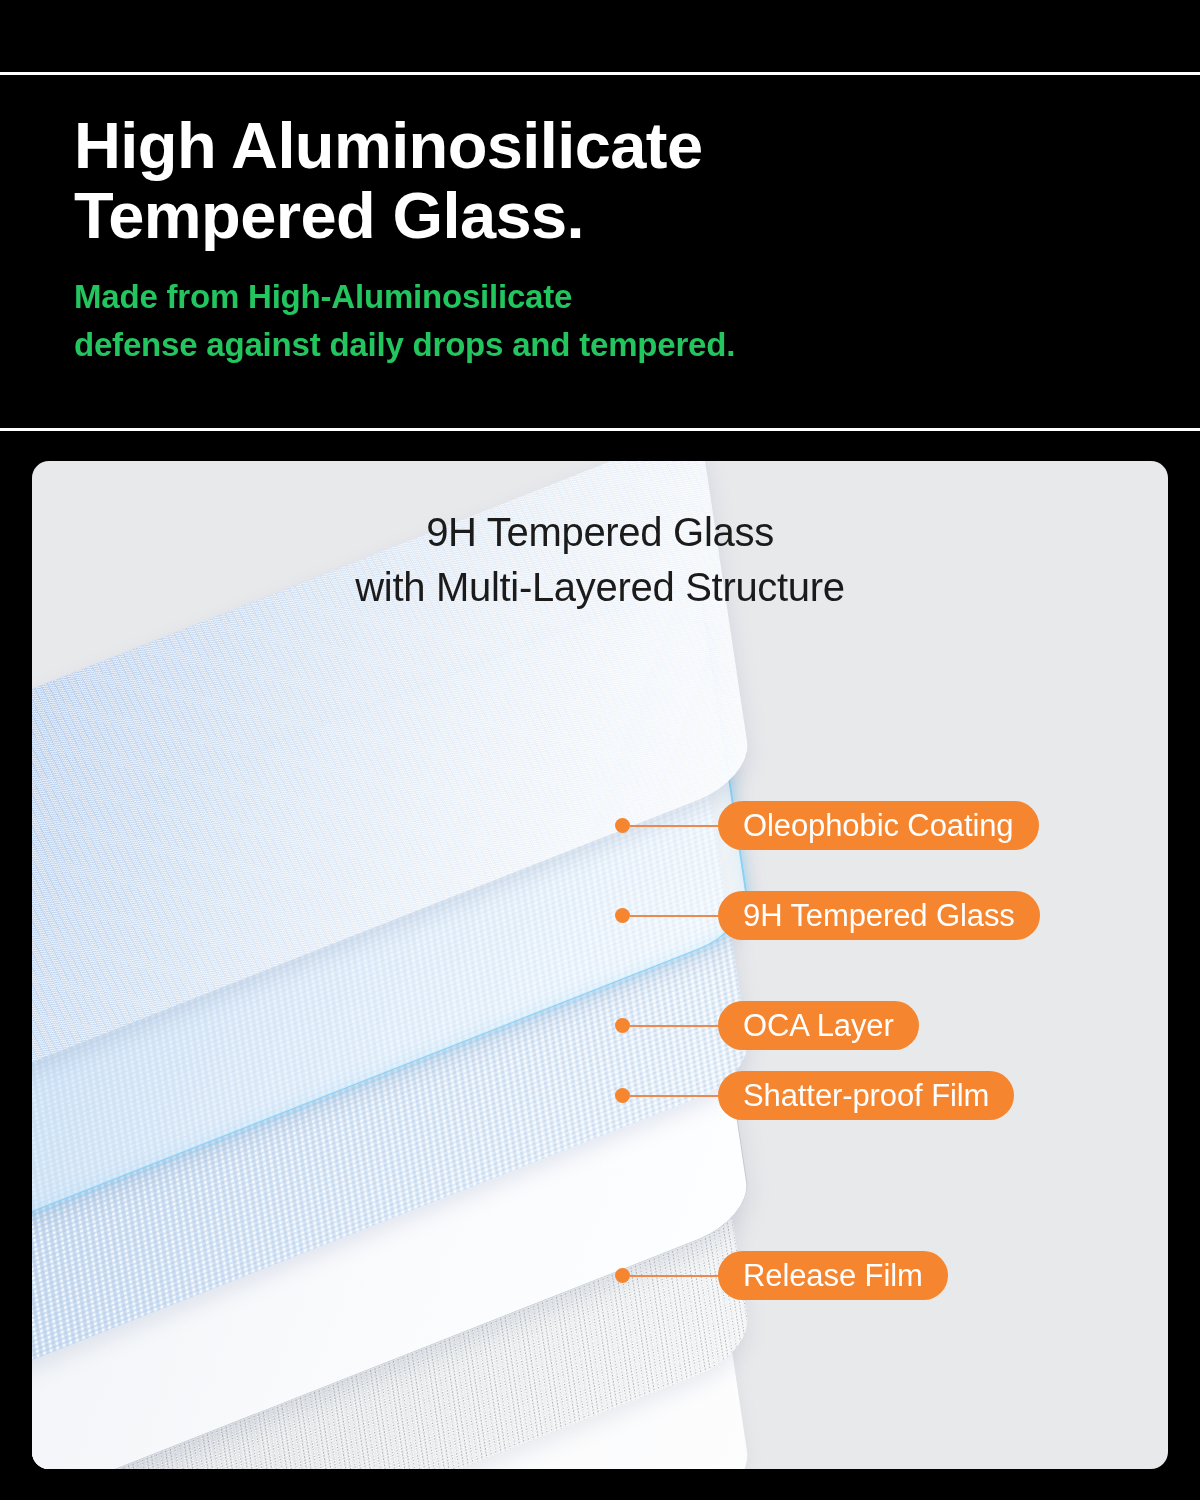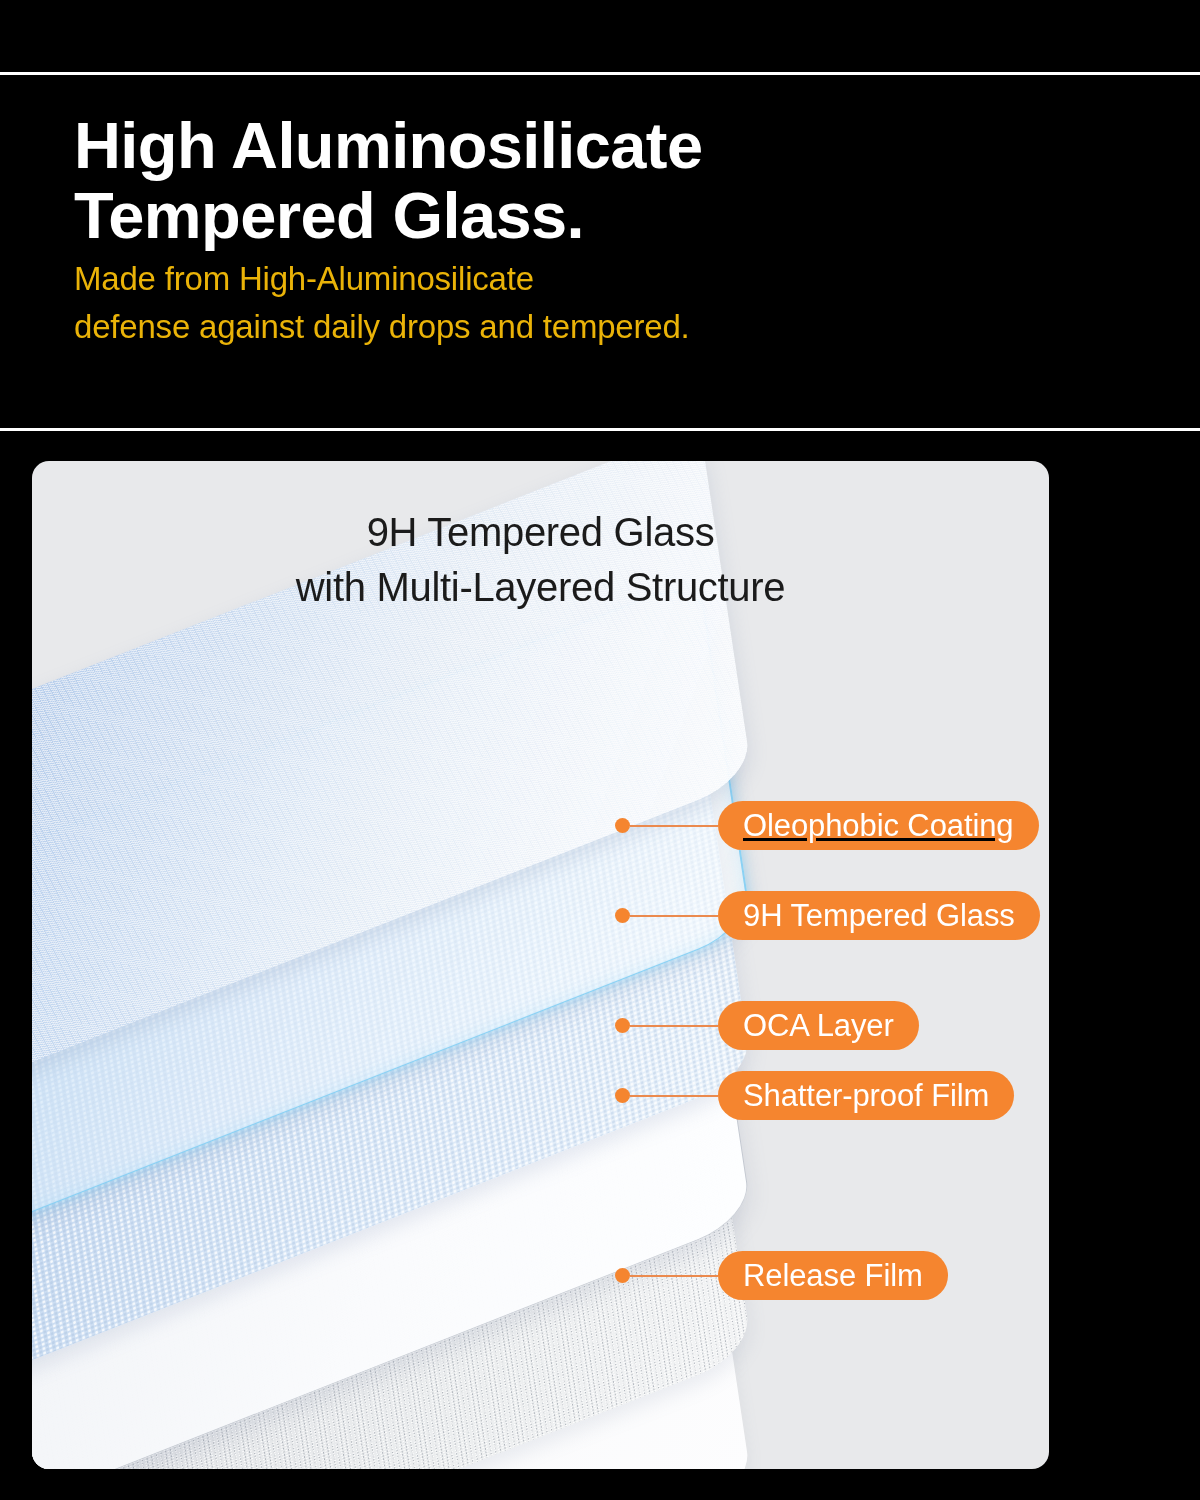--- a/index.html
+++ b/index.html
@@ -19,33 +19,33 @@
   
   .header{
     position:absolute; left:0; top:75px; width:1200px; height:352px;
     background:#000; padding:36px 0 0 74px;
   }
   .headline{
     color:#fff; font-weight:bold; font-size:65px; line-height:1.08;
     letter-spacing:-0.6px;
   }
   .subcopy{
-    color:#eab308; font-weight:normal; font-size:33px; line-height:1.45;
-    letter-spacing:-0.2px; margin-top:4px;
+    color:#22c55e; font-weight:bold; font-size:33px; line-height:1.45;
+    letter-spacing:-0.2px; margin-top:22px;
   }
 
   .hairline-mid{
     position:absolute; left:0; top:428px; width:1200px; height:3px;
     background:#ffffff;
   }
 
   
   .card{
     position:absolute; left:32px; top:461px;
-    width:1017px; height:1008px;
+    width:1136px; height:1008px;
     background:#e8e9eb; border-radius:17px; overflow:hidden;
   }
 
   .card-title{
     position:absolute; left:0; top:44px; width:100%;
     text-align:center; color:#1b1b1b;
     font-size:40px; line-height:1.38; font-weight:500;
     letter-spacing:-0.3px; z-index:40;
   }
 
@@ -210,21 +210,21 @@
   <div class="stack">
     <div class="shadow-plate" style="left:-320px; top:800px;"></div>
     <div class="sheet l-release"></div>
     <div class="sheet l-silicone"></div>
     <div class="sheet l-shatter"></div>
     <div class="sheet l-oca"></div>
     <div class="sheet l-glass"></div>
     <div class="sheet l-oleo"></div>
   </div>
 
-  <div class="callout" style="left:583px; top:340px;text-decoration:underline;">
+  <div class="callout" style="left:583px; top:340px;">
     <span class="dot"></span>
     <span class="leader" style="width:88px;"></span>
     <span class="badge">Oleophobic Coating</span>
   </div>
 
   <div class="callout" style="left:583px; top:430px;">
     <span class="dot"></span>
     <span class="leader" style="width:88px;"></span>
     <span class="badge">9H Tempered Glass</span>
   </div>

